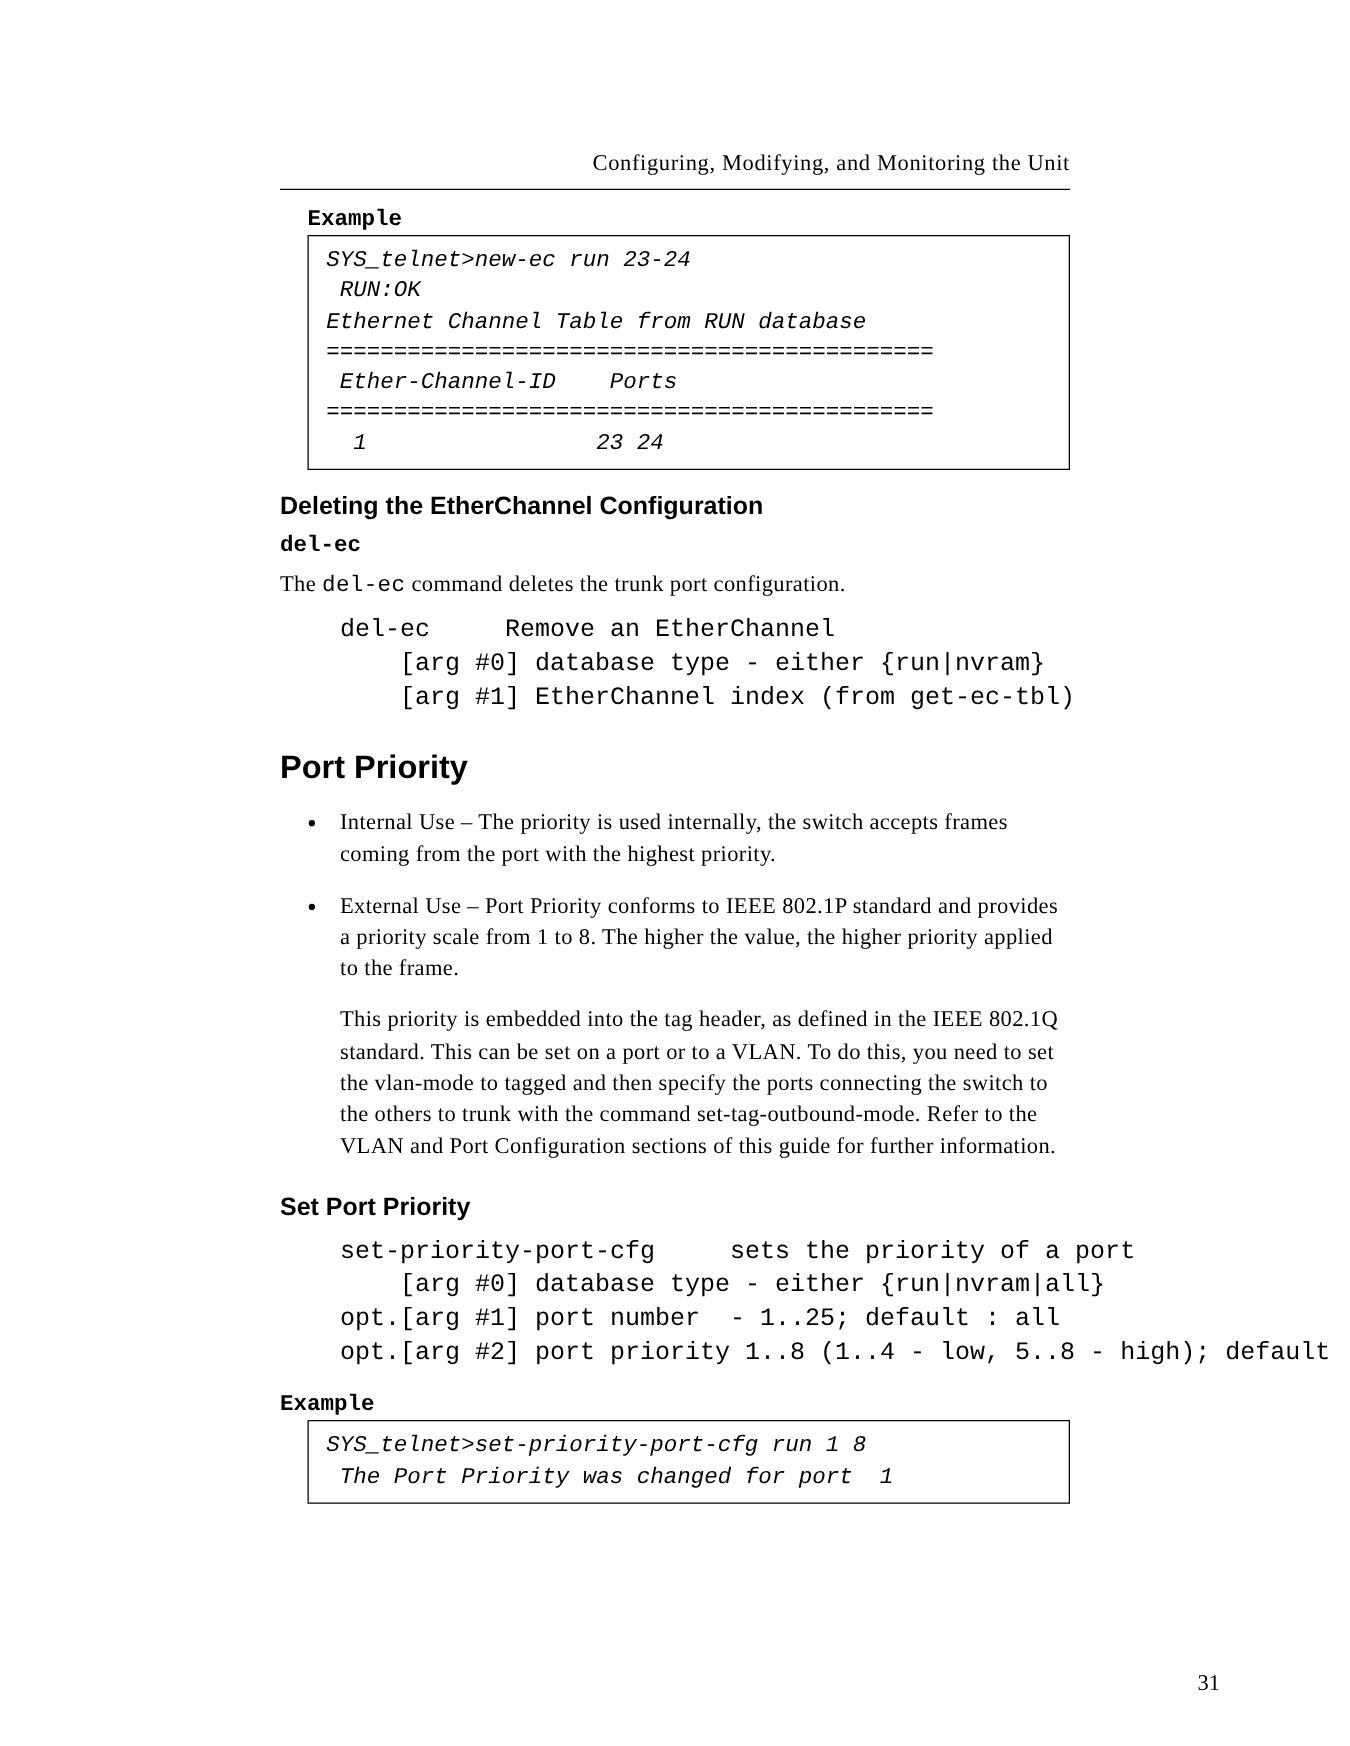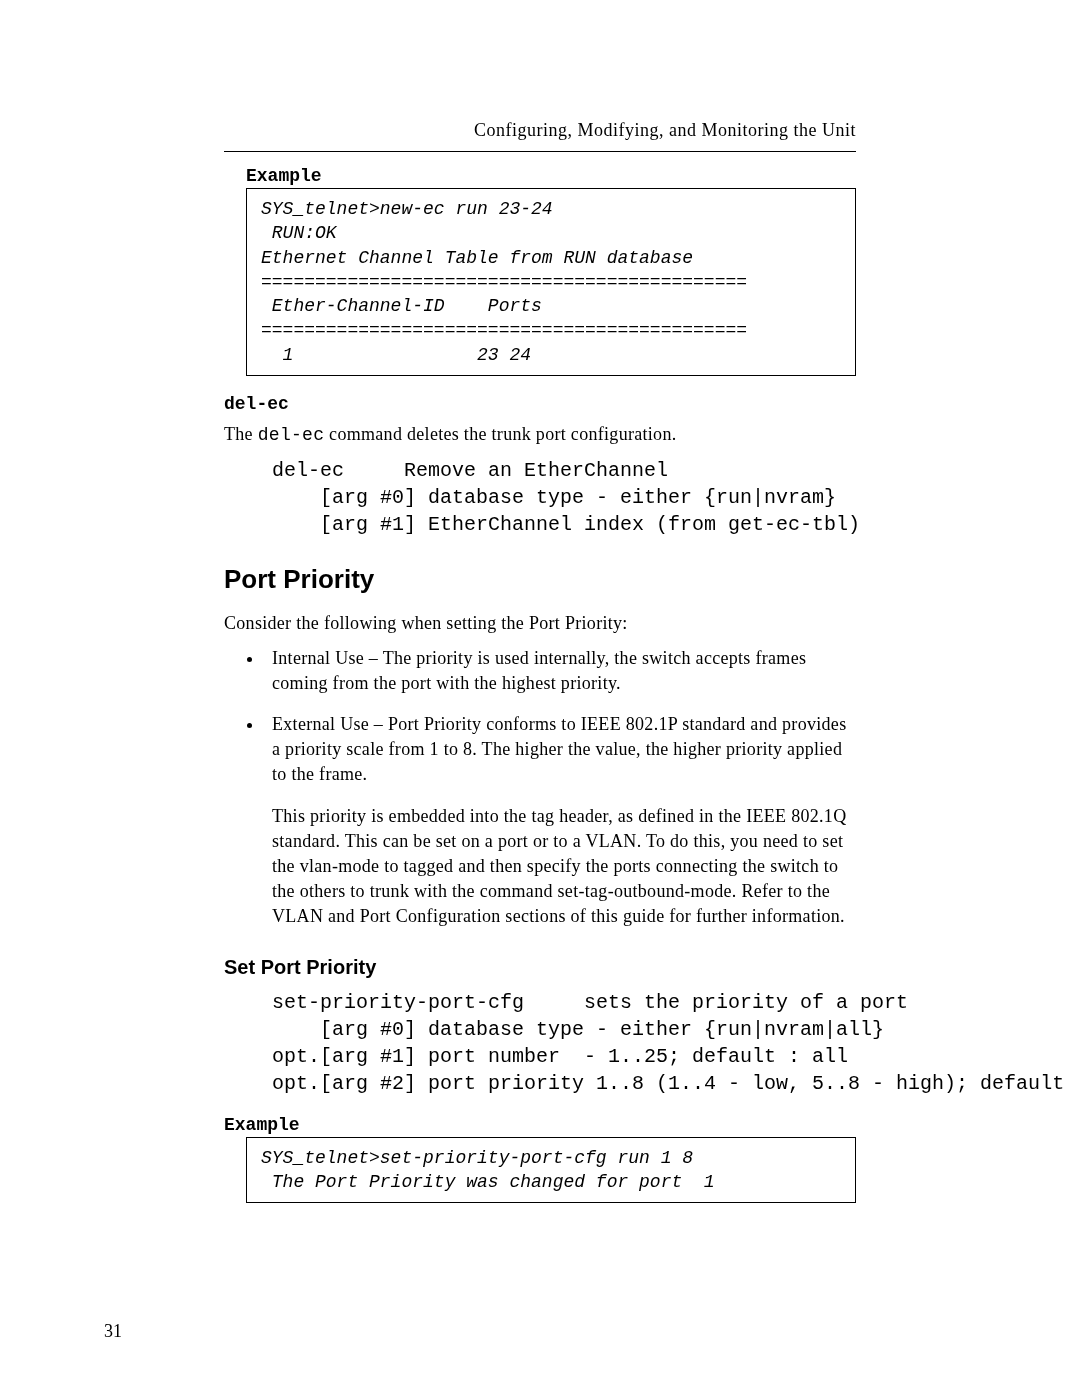--- a/index.html
+++ b/index.html
@@ -85,53 +85,53 @@
   }
   .bullet-para {
     margin: 12px 0 0 48px;
     font-size: 18px;
     line-height: 1.4;
     letter-spacing: 0.3px;
   }
   .mono { font-family: 'Courier New', Courier, monospace; }
   .page-number {
     position: absolute;
-    bottom: 55px;
+    bottom: 40px;
     left: 0;
     width: 100%;
-    text-align: left;
+    text-align: right;
     font-size: 18px;
   }
 </style>
 </head>
 <body>
 
 <div class="page">
 
   <div class="running-head">Configuring, Modifying, and Monitoring the Unit</div>
 
   <div class="label-bold">Example</div>
   <div class="code-box">SYS_telnet&gt;new-ec run 23-24
  RUN:OK
 Ethernet Channel Table from RUN database
 =============================================
  Ether-Channel-ID    Ports
 =============================================
   1                 23 24</div>
 
+  <h3 class="subsection">Deleting the EtherChannel Configuration</h3>
   <div class="cmd-name">del-ec</div>
   <p class="body">
     <span>The </span><span class="mono">del-ec</span><span> command deletes the trunk port configuration.</span>
   </p>
   <div class="code-inline-block">del-ec     Remove an EtherChannel
     [arg #0] database type - either {run|nvram}
     [arg #1] EtherChannel index (from get-ec-tbl)</div>
 
   <h2 class="section">Port Priority</h2>
-  <p class="body">Consider the following when setting the Port Priority:</p>
   <ul class="bullets">
     <li>Internal Use – The priority is used internally, the switch accepts frames coming from the port with the highest priority.</li>
     <li>External Use – Port Priority conforms to IEEE 802.1P standard and provides a priority scale from 1 to 8.  The higher the value, the higher priority applied to the frame.</li>
   </ul>
   <div class="bullet-para">This priority is embedded into the tag header, as defined in the IEEE 802.1Q standard.  This can be set on a port or to a VLAN.  To do this, you need to set the vlan-mode to tagged and then specify the ports connecting the switch to the others to trunk with the command set-tag-outbound-mode.  Refer to the VLAN and Port Configuration sections of this guide for further information.</div>
 
   <h3 class="subsection" style="margin-top:26px;">Set Port Priority</h3>
   <div class="code-inline-block">set-priority-port-cfg     sets the priority of a port
     [arg #0] database type - either {run|nvram|all}
 opt.[arg #1] port number  - 1..25; default : all

